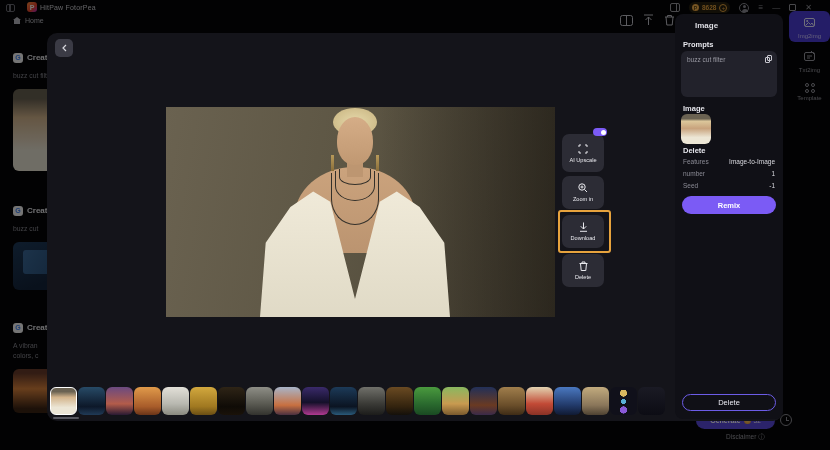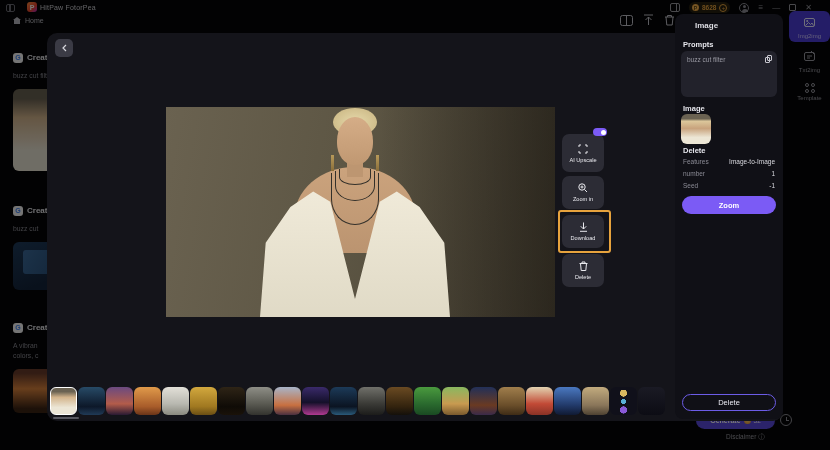--- a/index.html
+++ b/index.html
@@ -339,17 +339,17 @@
     </div>
     <div class="detail-row" style="top:156px;">
       <span class="dl">number</span>
         <span class="dv">1</span>
     </div>
     <div class="detail-row" style="top:168px;">
       <span class="dl">Seed</span>
         <span class="dv">-1</span>
     </div>
 
-    <div class="remix-btn">Zoom</div>
+    <div class="remix-btn">Remix</div>
     <div class="panel-del-btn">Delete</div>
   </div>
 
 </div>
 
 </body></html>

